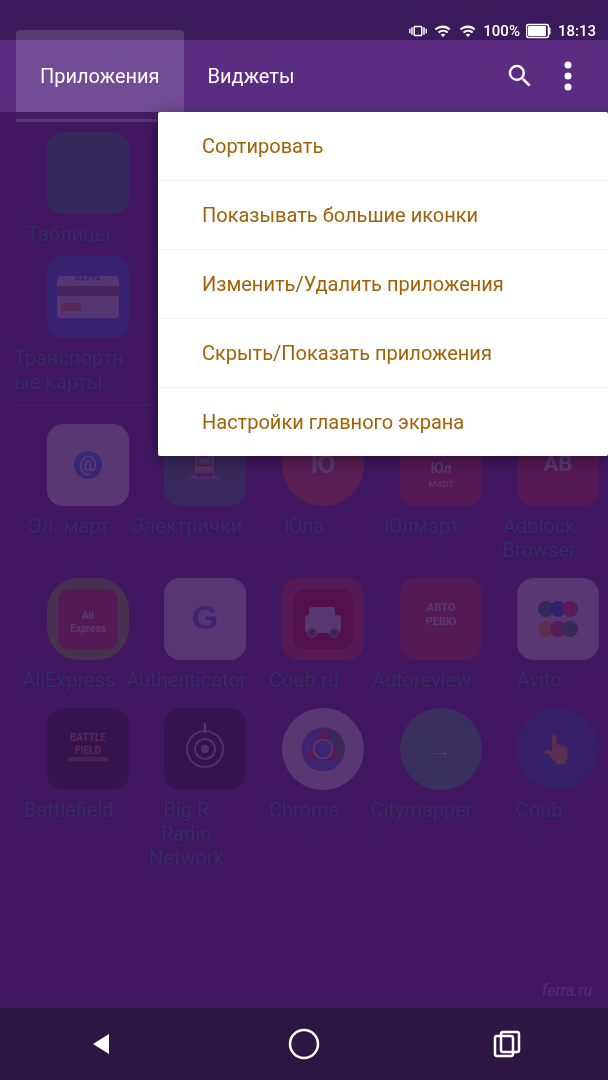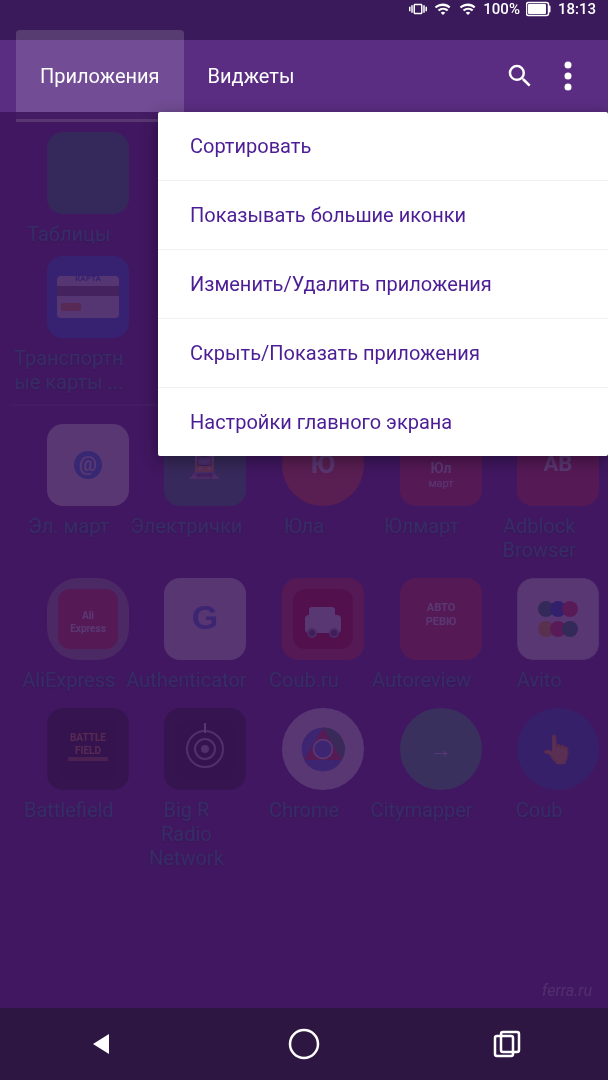--- a/index.html
+++ b/index.html
@@ -11,21 +11,21 @@
       overflow: hidden;
       position: relative;
     }
 
     
     .status-bar {
       width: 100%;
       height: 40px;
       background: #3a1a5a;
       display: flex;
-      align-items: flex-start;
+      align-items: flex-end;
       justify-content: flex-end;
       padding: 0 12px;
       gap: 6px;
     }
     .status-icons {
       display: flex;
       align-items: center;
       gap: 6px;
     }
     .status-text {
@@ -85,23 +85,23 @@
       position: absolute;
       top: 112px;
       right: 0;
       width: 450px;
       background: white;
       z-index: 100;
       border-radius: 2px;
       box-shadow: 0 4px 16px rgba(0,0,0,0.4);
     }
     .dropdown-item {
-      padding: 22px 32px;
+      padding: 22px 44px;
       font-size: 20px;
-      color: #4c1d95;
+      color: #a16207;
       cursor: pointer;
       border-bottom: 1px solid #f0f0f0;
     }
     .dropdown-item:last-child {
       border-bottom: none;
     }
 
     
     .apps-area {
       width: 100%;
@@ -382,21 +382,21 @@
           <text x="30" y="36" fill="white" font-size="22" text-anchor="middle" font-weight="bold">AB</text>
         </svg>
       </div>
       <span class="app-label">Adblock<br>Browser</span>
     </div>
   </div>
 
   <div class="apps-row" style="margin-top:16px;">
 
     <div class="app-item">
-      <div class="app-icon" style="background:#a3a3a3; border-radius:32px;">
+      <div class="app-icon" style="background:#84cc16; border-radius:32px;">
         <svg width="60" height="60" viewBox="0 0 60 60">
           <rect width="60" height="60" rx="12" fill="#e53935"></rect>
           <text x="30" y="30" fill="white" font-size="10" text-anchor="middle" font-weight="bold">Ali</text>
           <text x="30" y="43" fill="white" font-size="10" text-anchor="middle" font-weight="bold">Express</text>
         </svg>
       </div>
       <span class="app-label">AliExpress</span>
     </div>
 
     <div class="app-item">

